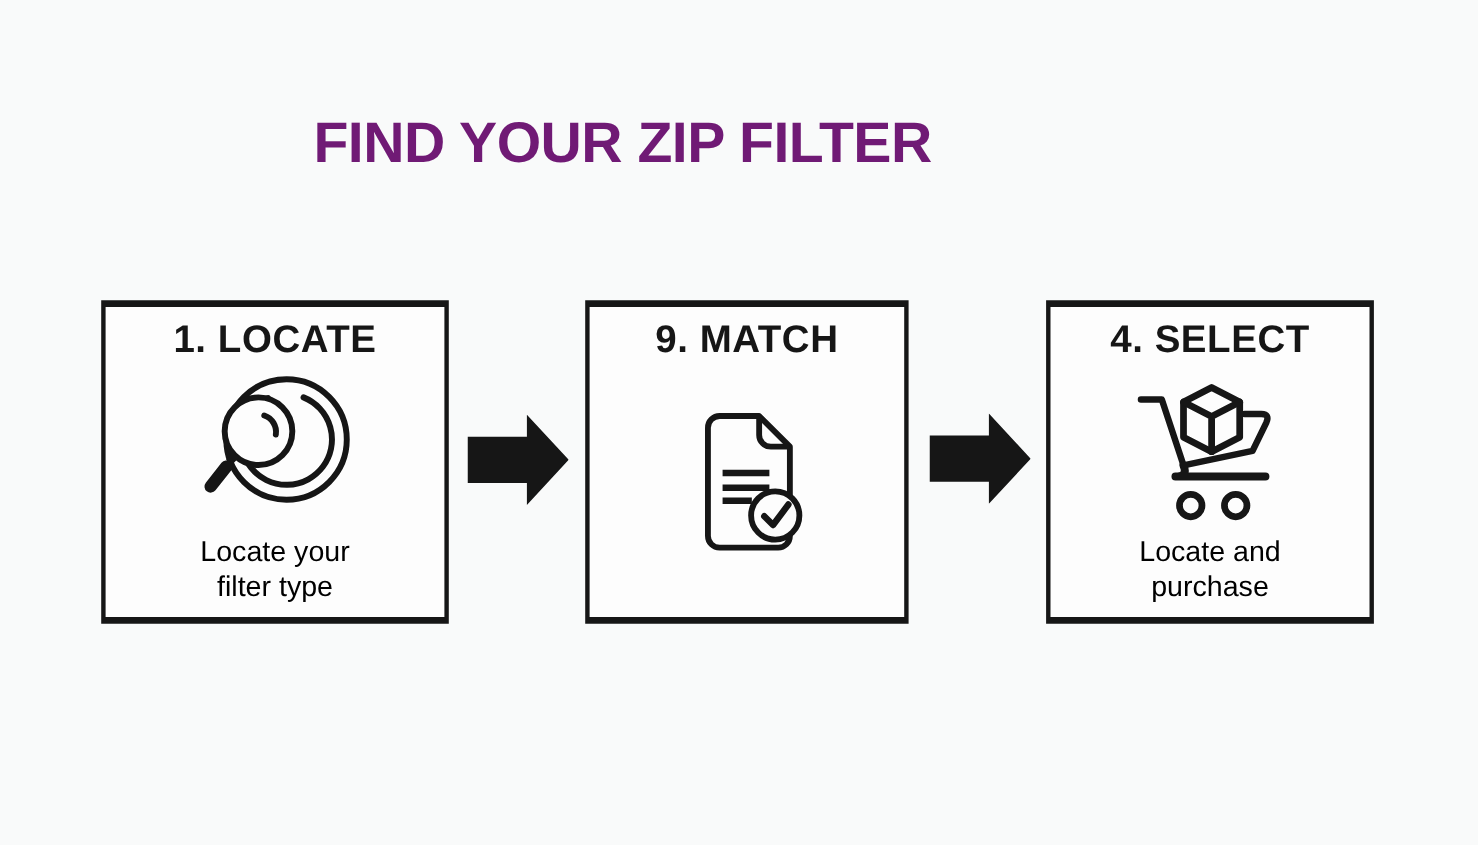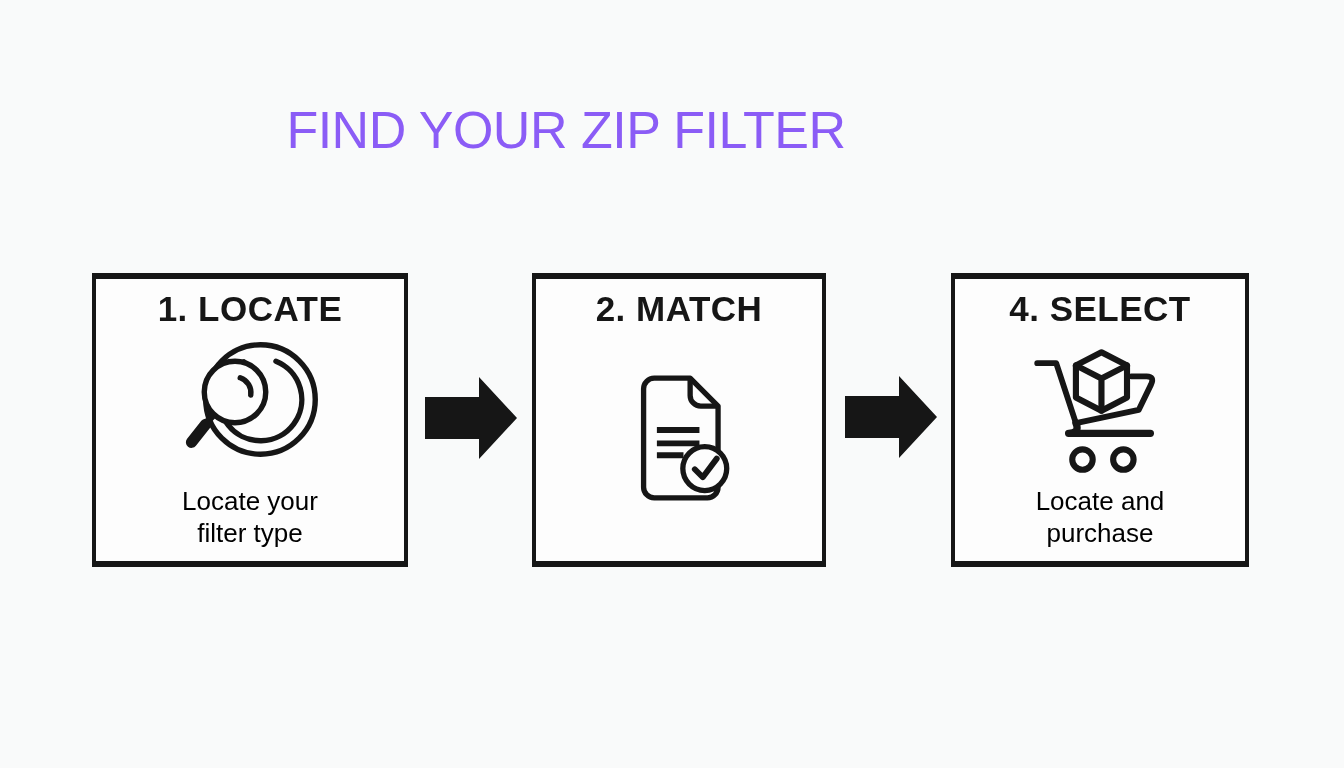--- a/index.html
+++ b/index.html
@@ -12,23 +12,23 @@
     overflow: hidden;
   }
   .stage { position: absolute; inset: 0; }
 
   .title {
     position: absolute;
     top: 102px; left: 0;
     width: 1132px;
     text-align: center;
     font-size: 52px;
-    font-weight: 400;
+    font-weight: 700;
     letter-spacing: -0.5px;
-    color: #8b5cf6;
+    color: #701a75;
     line-height: 1.1;
   }
 
   .step-box {
     position: absolute;
     top: 273px;
     height: 294px;
     background: #fdfdfd;
     border: solid #161616;
     border-width: 6px 4px 6px 4px;
@@ -98,21 +98,21 @@
 filter type</p>
   </section>
 
   <div class="arrow arrow-1">
     <svg viewBox="0 0 92 82" aria-hidden="true">
       <polygon points="0,20 54,20 54,0 92,41 54,82 54,62 0,62" fill="#161616"></polygon>
     </svg>
   </div>
 
   <section class="step-box box-2">
-    <h2 class="step-heading">2. MATCH</h2>
+    <h2 class="step-heading">9. MATCH</h2>
     <div class="step-icon">
       <svg width="133" height="140" viewBox="0 0 100 105" aria-hidden="true">
         <g fill="none" stroke="#161616" stroke-width="4" stroke-linejoin="round">
           <path d="M58 6 L79 27 V88 a8 8 0 0 1 -8 8 H31 a8 8 0 0 1 -8 -8 V14 a8 8 0 0 1 8 -8 Z"></path>
           <path d="M58 6 V19 a8 8 0 0 0 8 8 H79"></path>
           <path d="M33 45 H65 M33 55 H65 M33 64 H53" stroke-width="4.4"></path>
           <circle cx="69" cy="74" r="16.5" fill="#fdfdfd" stroke-width="4"></circle>
           <path d="M61.5 74.5 L67.5 80.5 L78 66.5" stroke-width="4.4" stroke-linecap="round"></path>
         </g>
       </svg>

